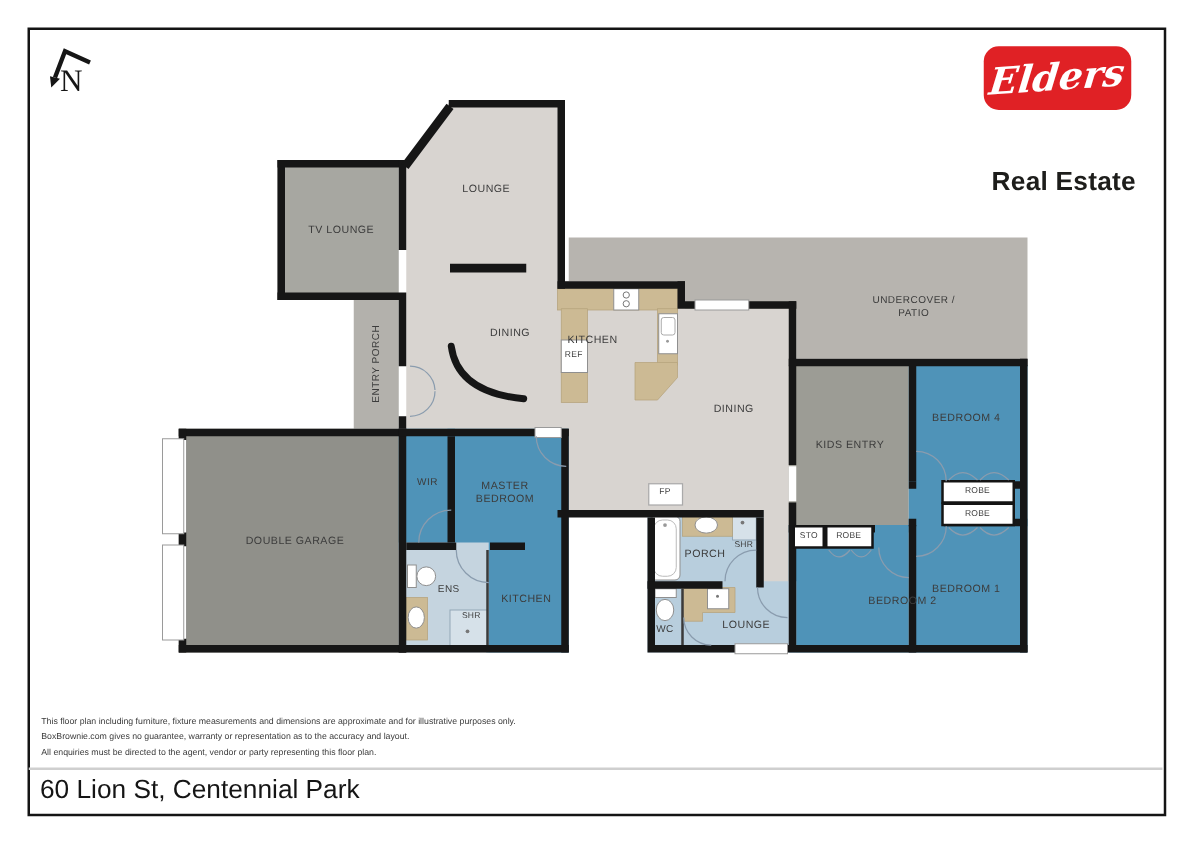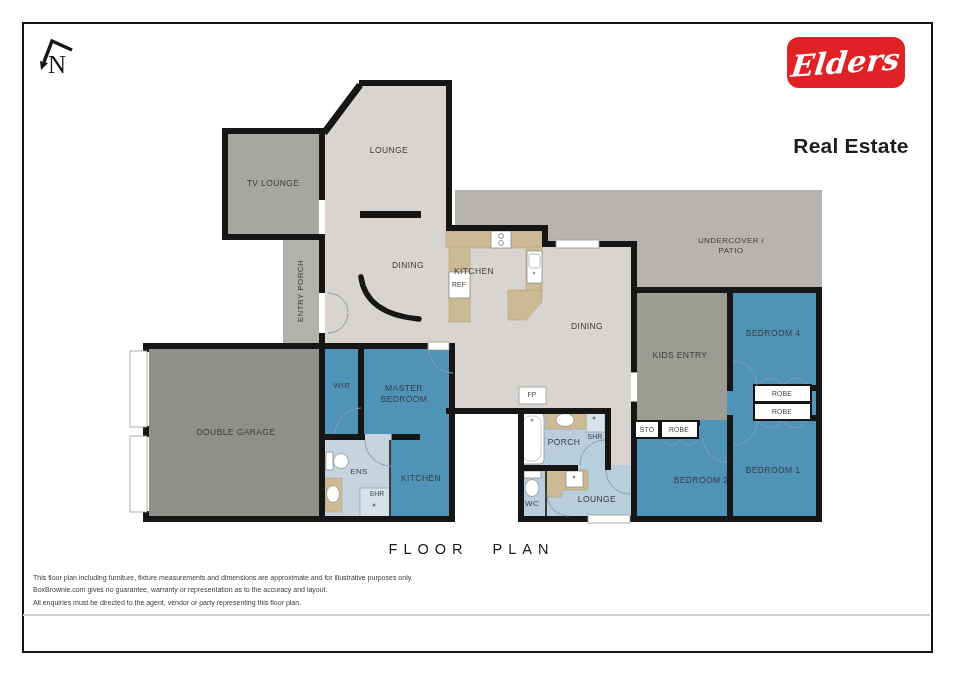--- a/index.html
+++ b/index.html
@@ -196,29 +196,29 @@
 BEDROOM</div>
   <div class="lbl md" style="left:359px;top:472px">ENS</div>
   <div class="lbl sm" style="left:377px;top:494px">SHR</div>
   <div class="lbl" style="left:421px;top:479px">KITCHEN</div>
   <div class="lbl" style="left:564px;top:443px">PORCH</div>
   <div class="lbl sm" style="left:595px;top:437px">SHR</div>
   <div class="lbl md" style="left:532px;top:504px">WC</div>
   <div class="lbl" style="left:597px;top:500px">LOUNGE</div>
   <div class="lbl" style="left:680px;top:356px">KIDS ENTRY</div>
   <div class="lbl" style="left:773px;top:334px">BEDROOM 4</div>
-  <div class="lbl" style="left:701px;top:481px">BEDROOM 2</div>
+  <div class="lbl" style="left:722px;top:481px">BEDROOM 2</div>
   <div class="lbl" style="left:773px;top:471px">BEDROOM 1</div>
   <div class="lbl sm" style="left:782px;top:394px">ROBE</div>
   <div class="lbl sm" style="left:782px;top:412px">ROBE</div>
   <div class="lbl sm" style="left:647px;top:430px">STO</div>
   <div class="lbl sm" style="left:679px;top:430px">ROBE</div>
   <div class="lbl sm" style="left:532px;top:395px">FP</div>
   <div class="lbl sm" style="left:459px;top:285px">REF</div>
 
-  <div id="floorplan-title">FLOOR PLAN</div>
   <div id="disclaimer">
     <div>This floor plan including furniture, fixture measurements and dimensions are approximate and for illustrative purposes only.</div>
     <div>BoxBrownie.com gives no guarantee, warranty or representation as to the accuracy and layout.</div>
     <div>All enquiries must be directed to the agent, vendor or party representing this floor plan.</div>
   </div>
   <div id="divider"></div>
+  <div id="address">60 Lion St, Centennial Park</div>
 </div>
 
 </body></html>

